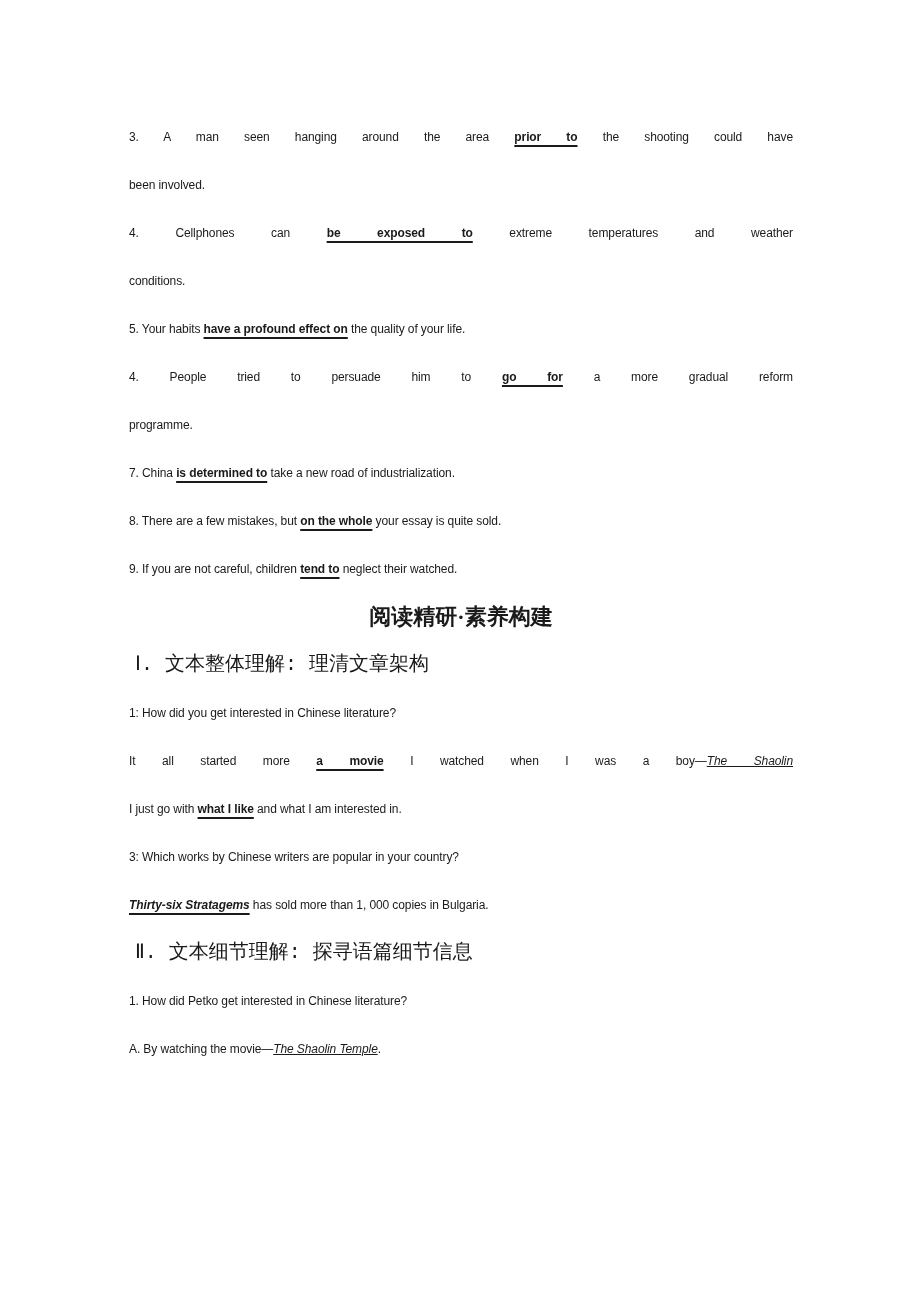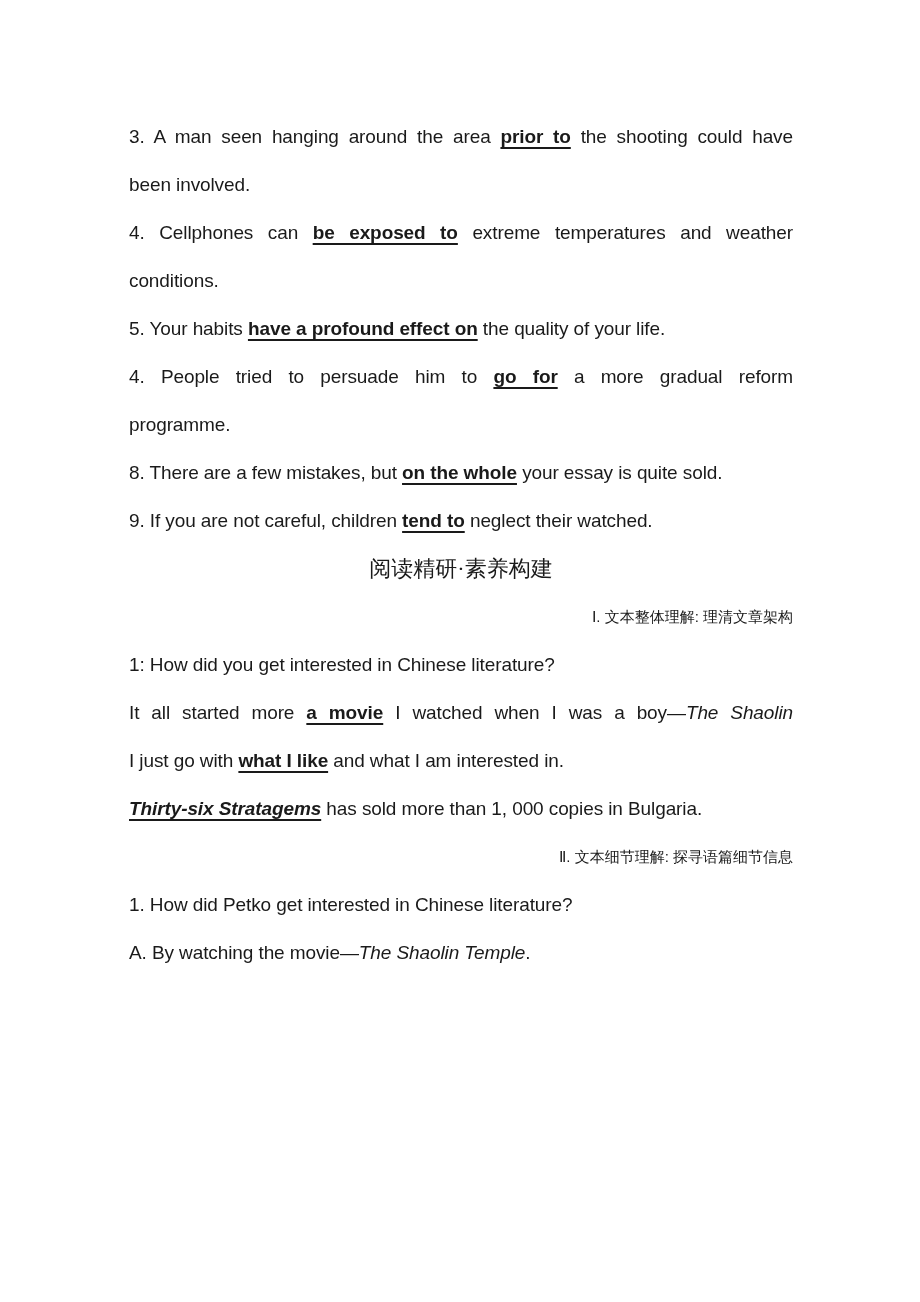--- a/index.html
+++ b/index.html
@@ -18,74 +18,76 @@
   }
   .content {
     position: absolute;
     left: 129px;
     top: 113px;
     width: 664px;
   }
   .line {
     height: 48px;
     line-height: 48px;
-    font-size: 19px;
+    font-size: 12px;
     letter-spacing: -0.1px;
     white-space: nowrap;
     overflow: hidden;
   }
   .line.stretch {
     white-space: normal;
     text-align: justify;
     text-align-last: justify;
   }
   .line.stretch::after {
     content: "";
     display: inline-block;
     width: 100%;
     height: 0;
   }
   .line.center-heading {
     text-align: center;
     font-family: "Liberation Serif", "DejaVu Serif", serif;
     font-size: 22px;
     letter-spacing: 0;
+    font-weight: bold;
   }
   .line.section-heading {
-    font-family: Liberation Sans, sans-serif;
-    font-size: 15px;
+    font-family: Liberation Mono, monospace;
+    font-size: 20px;
     padding-left: 6px;
     letter-spacing: 0;
-    text-align: right;
   }
   .seg-b { font-weight: 700; }
-  .seg-i { font-style: italic; }
+  .seg-i { font-style: italic; text-decoration: underline; }
   .seg-u {
     text-decoration: underline;
     text-decoration-thickness: 2px;
     text-underline-offset: 4px;
   }
 </style>
 </head>
 <body>
 
 <main class="page">
   <div class="content" id="doc-content">
       <div class="line  stretch"><span class="">3. A man seen hanging around the area </span><span class="seg-b seg-u ">prior to</span><span class=""> the shooting could have</span></div>
       <div class="line "><span class="">been involved.</span></div>
       <div class="line  stretch"><span class="">4. Cellphones can </span><span class="seg-b seg-u ">be exposed to</span><span class=""> extreme temperatures and weather</span></div>
       <div class="line "><span class="">conditions.</span></div>
       <div class="line "><span class="">5. Your habits </span><span class="seg-b seg-u ">have a profound effect on</span><span class=""> the quality of your life.</span></div>
       <div class="line  stretch"><span class="">4. People tried to persuade him to </span><span class="seg-b seg-u ">go for</span><span class=""> a more gradual reform</span></div>
       <div class="line "><span class="">programme.</span></div>
+      <div class="line "><span class="">7. China </span><span class="seg-b seg-u ">is determined to</span><span class=""> take a new road of industrialization.</span></div>
       <div class="line "><span class="">8. There are a few mistakes, but </span><span class="seg-b seg-u ">on the whole</span><span class=""> your essay is quite sold.</span></div>
       <div class="line "><span class="">9. If you are not careful, children </span><span class="seg-b seg-u ">tend to</span><span class=""> neglect their watched.</span></div>
       <div class="line center-heading"><span class="">阅读精研·素养构建</span></div>
       <div class="line section-heading"><span class="">Ⅰ. 文本整体理解: 理清文章架构</span></div>
       <div class="line "><span class="">1: How did you get interested in Chinese literature?</span></div>
       <div class="line  stretch"><span class="">It all started more </span><span class="seg-b seg-u ">a movie</span><span class=""> I watched when I was a boy—</span><span class="seg-i ">The Shaolin</span></div>
       <div class="line "><span class="">I just go with </span><span class="seg-b seg-u ">what I like</span><span class=""> and what I am interested in.</span></div>
+      <div class="line "><span class="">3: Which works by Chinese writers are popular in your country?</span></div>
       <div class="line "><span class="seg-b seg-i seg-u ">Thirty-six Stratagems</span><span class=""> has sold more than 1, 000 copies in Bulgaria.</span></div>
       <div class="line section-heading"><span class="">Ⅱ. 文本细节理解: 探寻语篇细节信息</span></div>
       <div class="line "><span class="">1. How did Petko get interested in Chinese literature?</span></div>
       <div class="line "><span class="">A. By watching the movie—</span><span class="seg-i ">The Shaolin Temple</span><span class="">.</span></div>
     </div>
 </main>
 
 </body></html>

